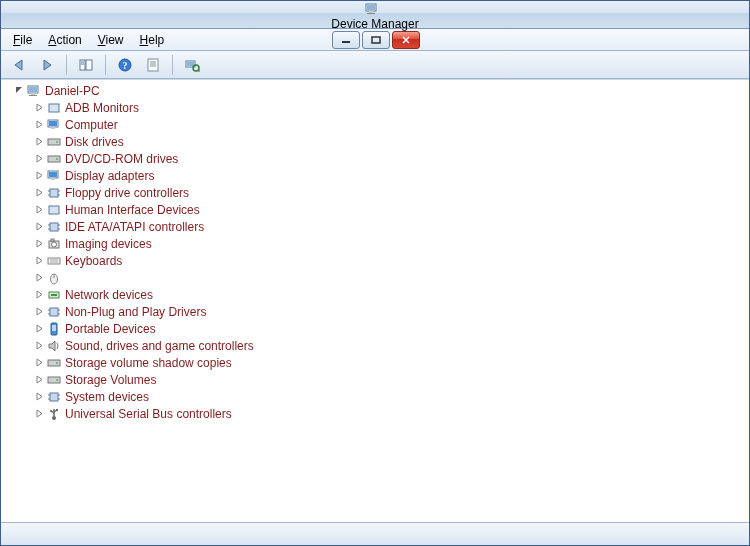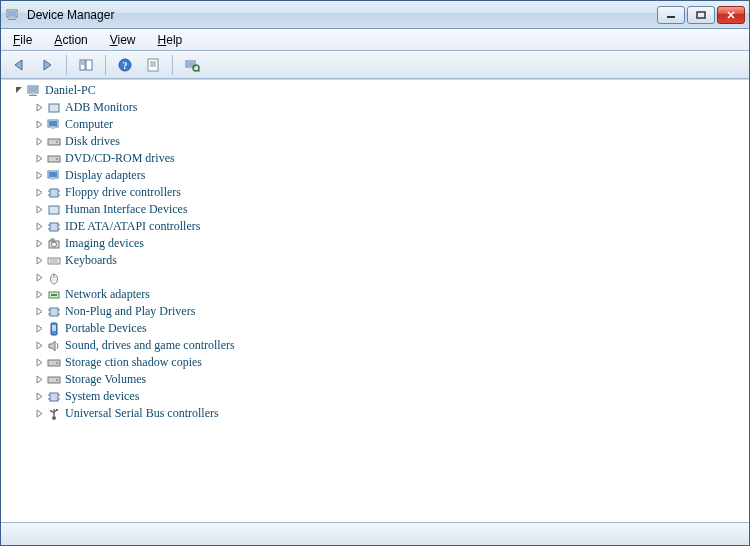--- a/index.html
+++ b/index.html
@@ -14,20 +14,21 @@
     overflow: hidden;
     border: 1px solid #3a5f8a;
   }
   .titlebar {
     height: 28px;
     background: linear-gradient(to bottom, #e8f0f8 0%, #d5e4f2 45%, #c1d6ea 46%, #d0e0ef 100%);
     border-bottom: 1px solid #7a96b8;
     display: flex;
     align-items: center;
     padding: 0 4px;
+    flex-direction: column;
   }
   .titlebar .app-icon {
     width: 16px; height: 16px;
     margin-right: 6px;
     display: inline-flex;
     align-items: center; justify-content: center;
   }
   .titlebar .title {
     flex: 1;
     color: #000;
@@ -50,21 +51,21 @@
     color: #fff;
     border-color: #8a2d20;
   }
   .menubar {
     height: 22px;
     background: linear-gradient(to bottom,#f7fafe,#e6eef8);
     border-bottom: 1px solid #a0b4cc;
     display: flex;
     align-items: center;
     padding: 0 6px;
-    gap: 10px;
+    gap: 4px;
   }
   .menu-item {
     padding: 2px 6px;
     color: #000;
     cursor: default;
   }
   .menu-item .ul { text-decoration: underline; }
   .toolbar {
     height: 28px;
     background: linear-gradient(to bottom,#f3f7fc,#dbe6f2);
@@ -110,23 +111,22 @@
     font-size: 9px;
     margin-right: 1px;
   }
   .arrow.open { color: #000; }
   .node-icon {
     width: 16px; height: 16px;
     margin-right: 3px;
     display: inline-flex; align-items: center; justify-content: center;
   }
   .node-label {
-    color: #0c4a6e;
+    color: #7f1d1d;
     font-size: 12px;
-    font-family: Liberation Serif, serif;
   }
   .children {
     padding-left: 20px;
   }
   .statusbar {
     position: absolute;
     bottom: 1px; left: 1px; right: 1px;
     height: 23px;
     background: linear-gradient(to bottom,#f3f7fc,#dbe6f2);
     border-top: 1px solid #a0b4cc;
@@ -403,21 +403,21 @@
             <svg width="9" height="9">
               <path d="M2 1 L7 4.5 L2 8 Z" fill="none" stroke="#808080"></path>
             </svg>
           </span>
           <span class="node-icon">
             <svg width="16" height="16">
               <rect x="3" y="5" width="10" height="6" fill="#d8e8d8" stroke="#4a8a4a"></rect>
               <rect x="5" y="7" width="6" height="2" fill="#4a8a4a"></rect>
             </svg>
           </span>
-          <span class="node-label">Network adapters</span>
+          <span class="node-label">Network devices</span>
         </div>
         <div class="node">
           <span class="arrow">
             <svg width="9" height="9">
               <path d="M2 1 L7 4.5 L2 8 Z" fill="none" stroke="#808080"></path>
             </svg>
           </span>
           <span class="node-icon">
             <svg width="16" height="16">
               <rect x="4" y="4" width="8" height="8" fill="#c9d8ea" stroke="#5a7aa0"></rect>
@@ -462,21 +462,21 @@
             <svg width="9" height="9">
               <path d="M2 1 L7 4.5 L2 8 Z" fill="none" stroke="#808080"></path>
             </svg>
           </span>
           <span class="node-icon">
             <svg width="16" height="16">
               <rect x="2" y="5" width="12" height="6" fill="#d0d0d0" stroke="#777"></rect>
               <circle cx="11" cy="8" r="1" fill="#6a6"></circle>
             </svg>
           </span>
-          <span class="node-label">Storage ction shadow copies</span>
+          <span class="node-label">Storage volume shadow copies</span>
         </div>
         <div class="node">
           <span class="arrow">
             <svg width="9" height="9">
               <path d="M2 1 L7 4.5 L2 8 Z" fill="none" stroke="#808080"></path>
             </svg>
           </span>
           <span class="node-icon">
             <svg width="16" height="16">
               <rect x="2" y="5" width="12" height="6" fill="#d0d0d0" stroke="#777"></rect>

